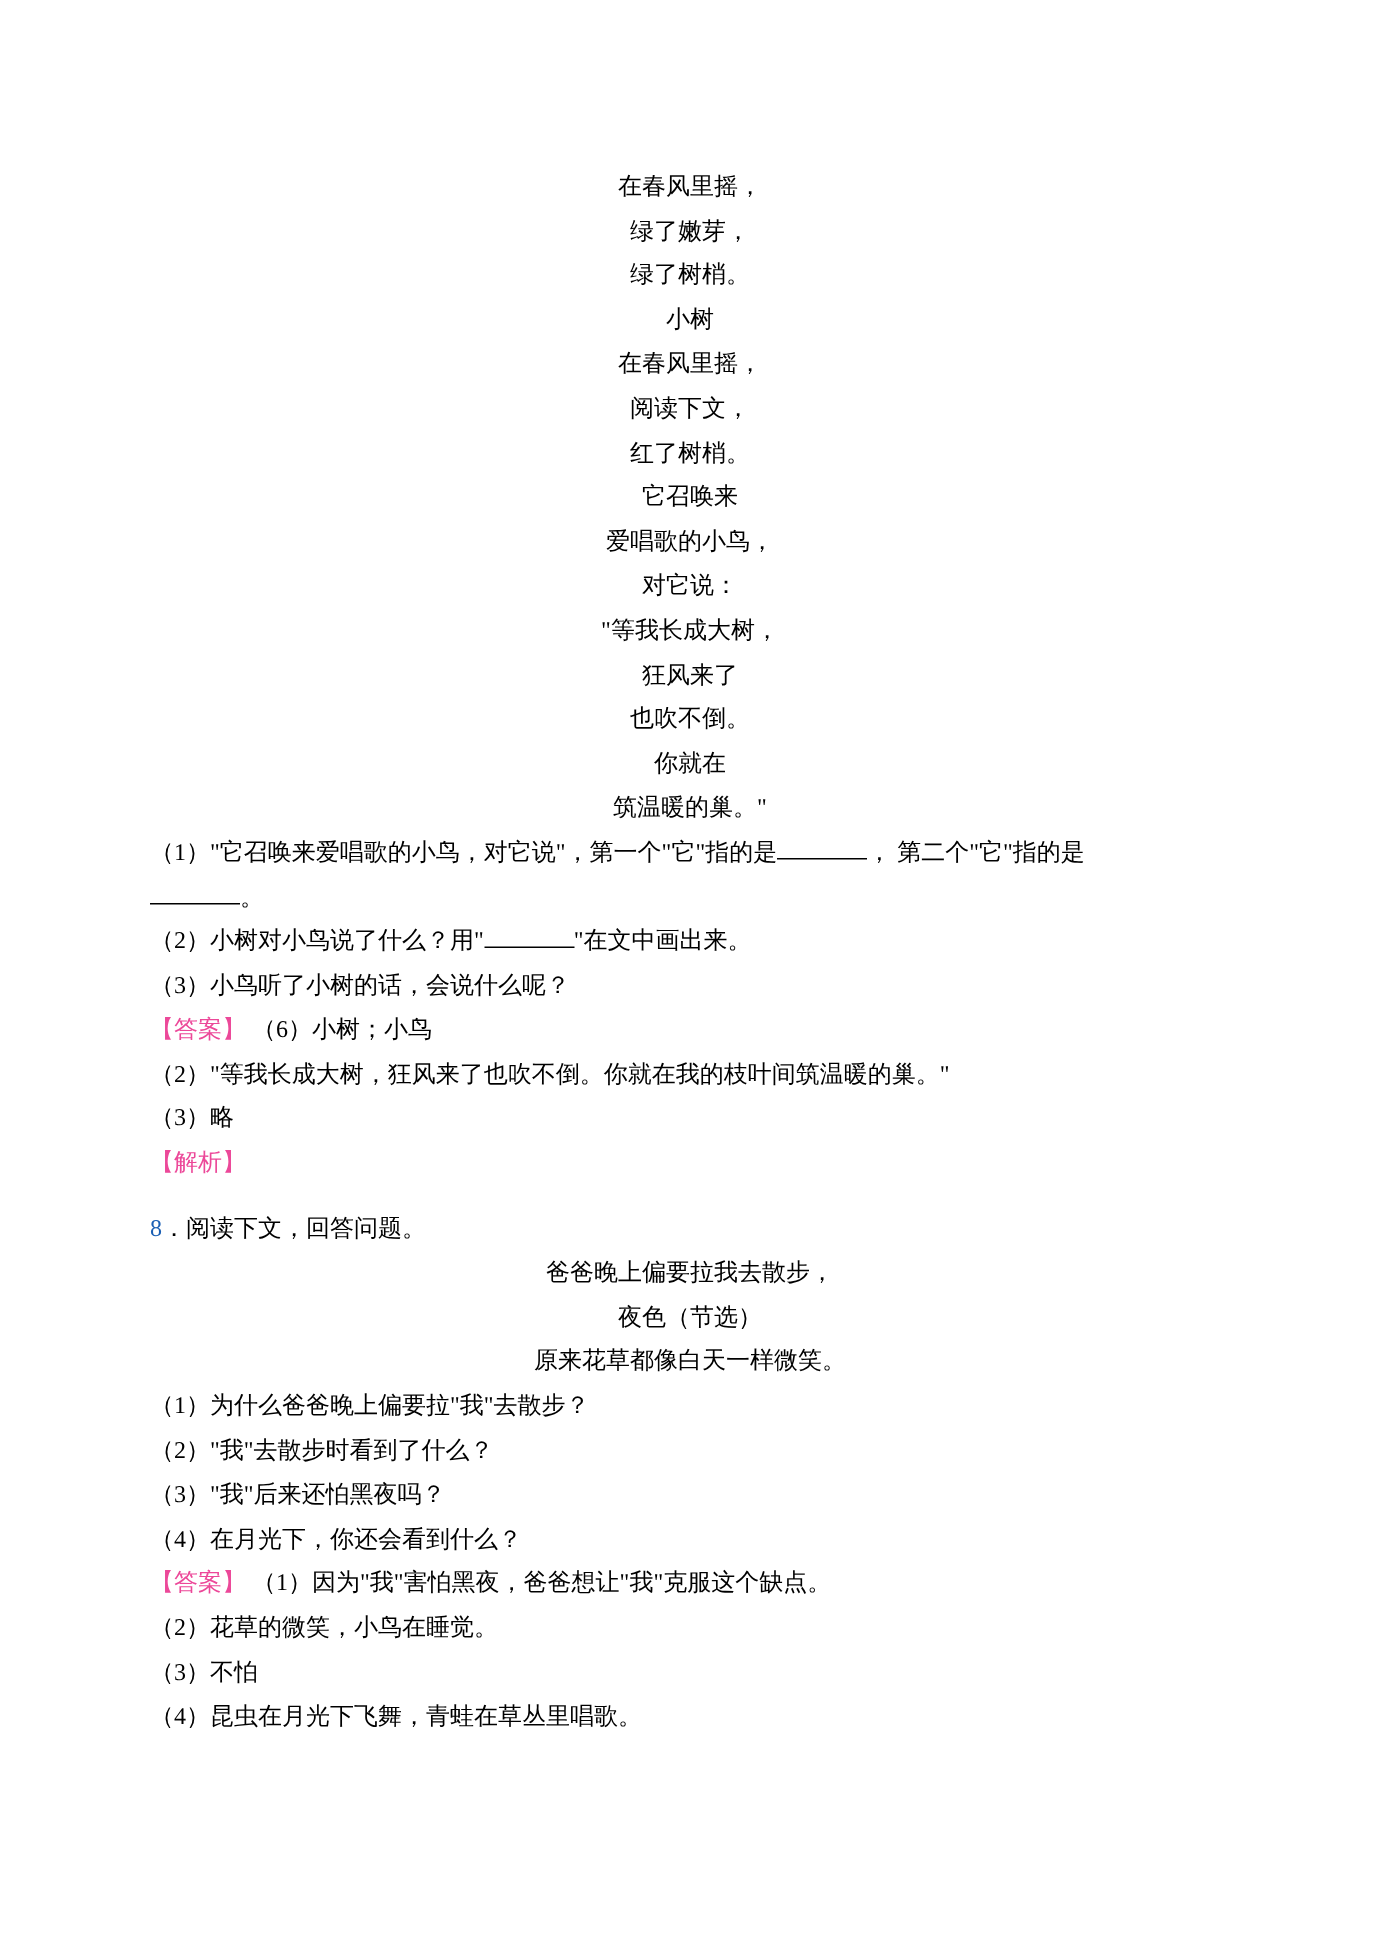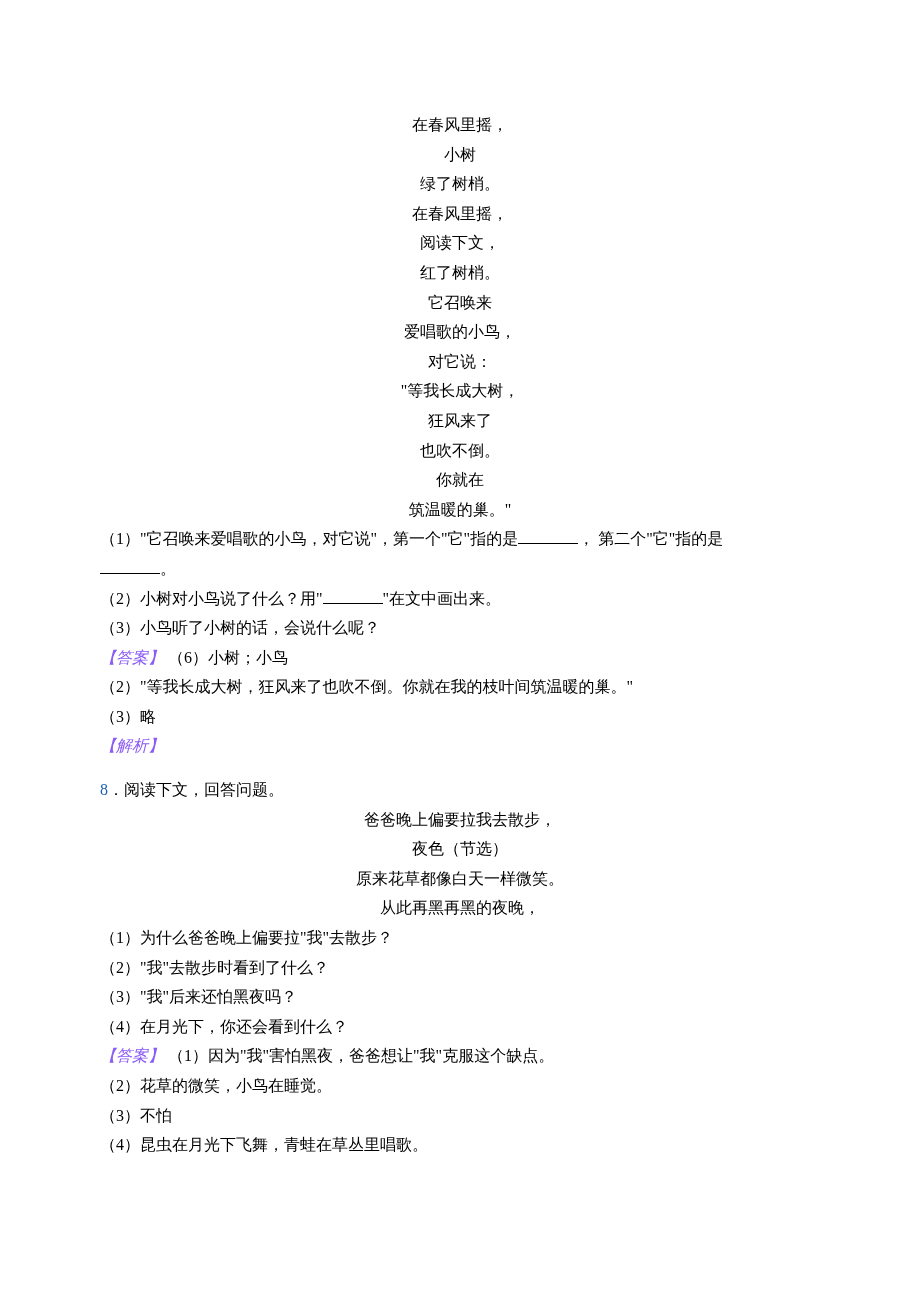--- a/index.html
+++ b/index.html
@@ -24,36 +24,36 @@
     margin: 0;
   }
   .blank {
     display: inline-block;
     border-bottom: 1px solid #000;
     width: 60px;
     height: 1em;
     vertical-align: baseline;
   }
   .answer-label, .analysis-label {
-    color: #8b5cf6;
-    font-style: italic;
+    color: #ec4899;
   }
   .qnum {
     color: #1a5fb4;
   }
   .spacer { height: 14px; }
 </style>
 </head>
 <body>
 
 <div class="page">
 
   <p class="line center">在春风里摇，</p>
+  <p class="line center">绿了嫩芽，</p>
+  <p class="line center">绿了树梢。</p>
   <p class="line center">小树</p>
-  <p class="line center">绿了树梢。</p>
   <p class="line center">在春风里摇，</p>
   <p class="line center">阅读下文，</p>
   <p class="line center">红了树梢。</p>
   <p class="line center">它召唤来</p>
   <p class="line center">爱唱歌的小鸟，</p>
   <p class="line center">对它说：</p>
   <p class="line center">"等我长成大树，</p>
   <p class="line center">狂风来了</p>
   <p class="line center">也吹不倒。</p>
   <p class="line center">你就在</p>
@@ -80,21 +80,20 @@
   </p>
 
   <div class="spacer"></div>
 
   <p class="line">
     <span class="qnum">8</span><span>．阅读下文，回答问题。</span>
   </p>
   <p class="line center">爸爸晚上偏要拉我去散步，</p>
   <p class="line center">夜色（节选）</p>
   <p class="line center">原来花草都像白天一样微笑。</p>
-  <p class="line center">从此再黑再黑的夜晚，</p>
 
   <p class="line">（1）为什么爸爸晚上偏要拉"我"去散步？</p>
   <p class="line">（2）"我"去散步时看到了什么？</p>
   <p class="line">（3）"我"后来还怕黑夜吗？</p>
   <p class="line">（4）在月光下，你还会看到什么？</p>
 
   <p class="line">
     <span class="answer-label">【答案】</span><span> （1）因为"我"害怕黑夜，爸爸想让"我"克服这个缺点。</span>
   </p>
   <p class="line">（2）花草的微笑，小鸟在睡觉。</p>

